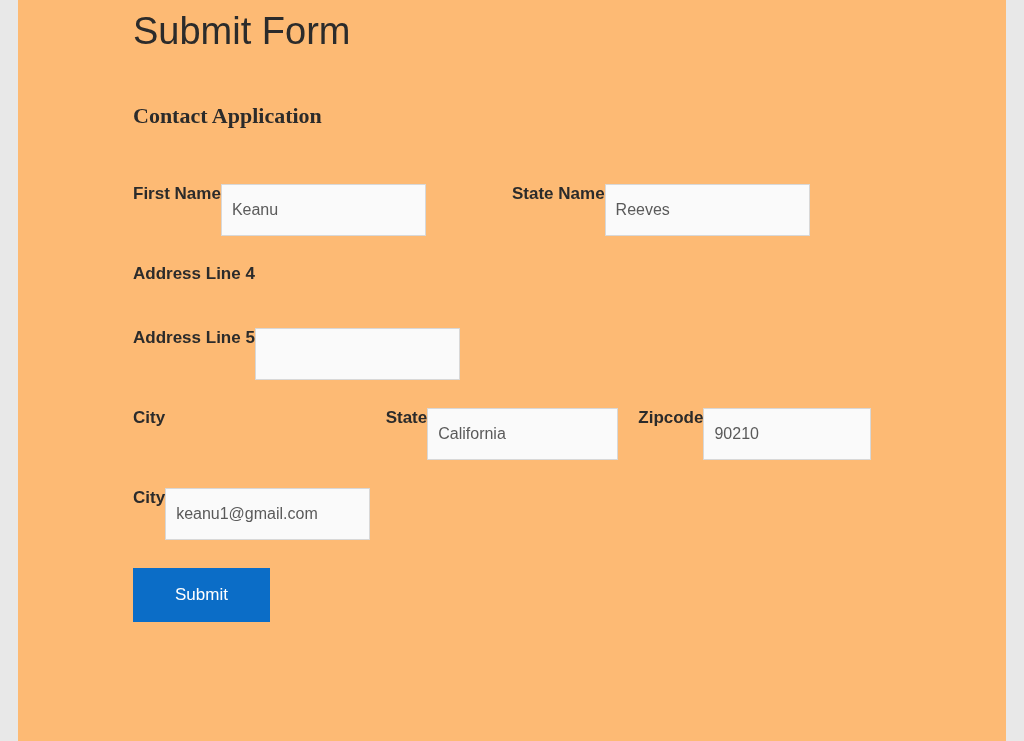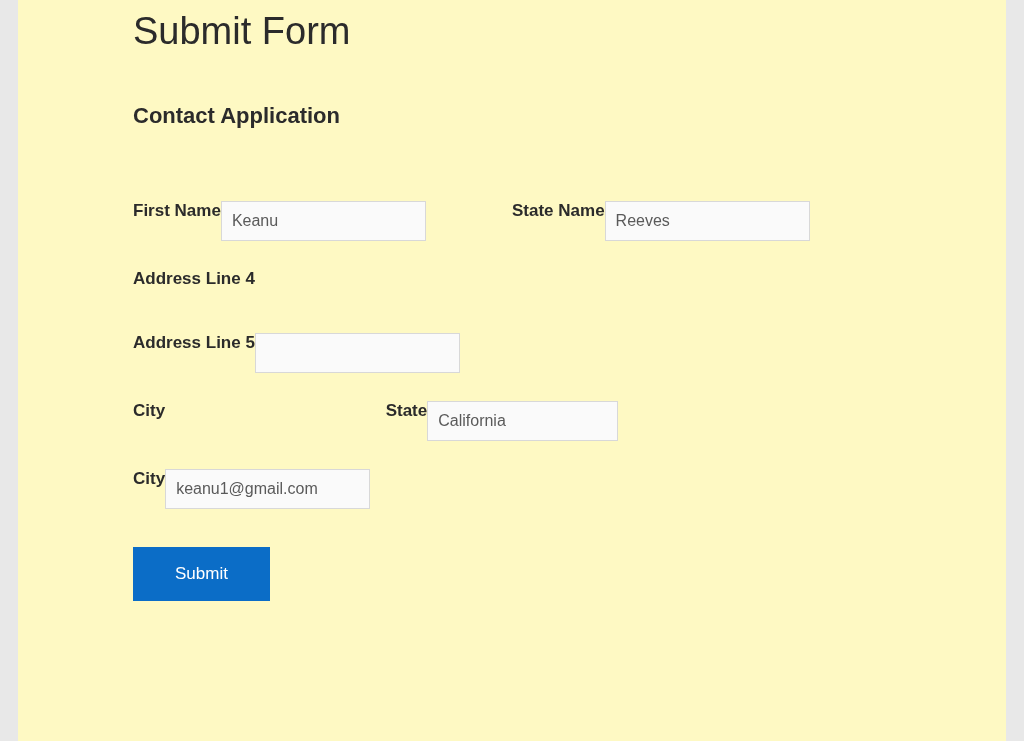--- a/index.html
+++ b/index.html
@@ -8,38 +8,39 @@
       padding: 0;
     }
     body {
       font-family: 'Segoe UI', Tahoma, Geneva, Verdana, sans-serif;
       background: #e8e8e8;
       width: 1024px;
       height: 741px;
       overflow: hidden;
     }
     .page-container {
-      background: #fef9c3;
+      background: #fdba74;
       width: 988px;
       margin: 0 auto;
       height: 100%;
       padding: 0 115px 40px 115px;
     }
     .page-title {
       font-size: 38px;
       font-weight: 400;
       color: #2b2b2b;
       padding-top: 10px;
       margin-bottom: 50px;
     }
     .section-title {
       font-size: 22px;
       font-weight: 700;
       color: #2b2b2b;
-      margin-bottom: 72px;
+      margin-bottom: 55px;
+      font-family: Liberation Serif, serif;
     }
     .form-row {
       display: flex;
       gap: 0;
       margin-bottom: 28px;
     }
     .form-group {
       display: flex;
     }
     .form-group.half {
@@ -53,40 +54,39 @@
       width: 100%;
     }
     label {
       font-size: 17px;
       font-weight: 700;
       color: #2b2b2b;
       margin-bottom: 16px;
     }
     input[type="text"] {
       width: 205px;
-      height: 40px;
+      height: 52px;
       padding: 6px 10px;
       font-size: 16px;
       border: 1px solid #d8d8d8;
       background: #fafafa;
       color: #5a5a5a;
       font-family: inherit;
     }
     .third input[type="text"] {
       width: 100%;
       max-width: 225px;
     }
     .submit-button {
       background: #0b6dc7;
       color: #ffffff;
       border: none;
       padding: 17px 42px;
       font-size: 17px;
       cursor: pointer;
-      margin-top: 10px;
       font-family: inherit;
       text-align: center;
     }
   </style>
 </head>
 <body>
 
 <div class="page-container">
   <h1 class="page-title">Submit Form</h1>
   <h2 class="section-title">Contact Application</h2>
@@ -117,20 +117,24 @@
     </div>
 
     <div class="form-row">
       <div class="form-group third">
         <label>City</label>
       </div>
       <div class="form-group third">
         <label>State</label>
         <input type="text" value="California" style="">
       </div>
+      <div class="form-group third">
+        <label>Zipcode</label>
+        <input type="text" value="90210" style="">
+      </div>
     </div>
 
     <div class="form-row">
       <div class="form-group full">
         <label>City</label>
         <input type="text" value="keanu1@gmail.com" style="">
       </div>
     </div>
 
     <button type="button" class="submit-button">Submit</button>

